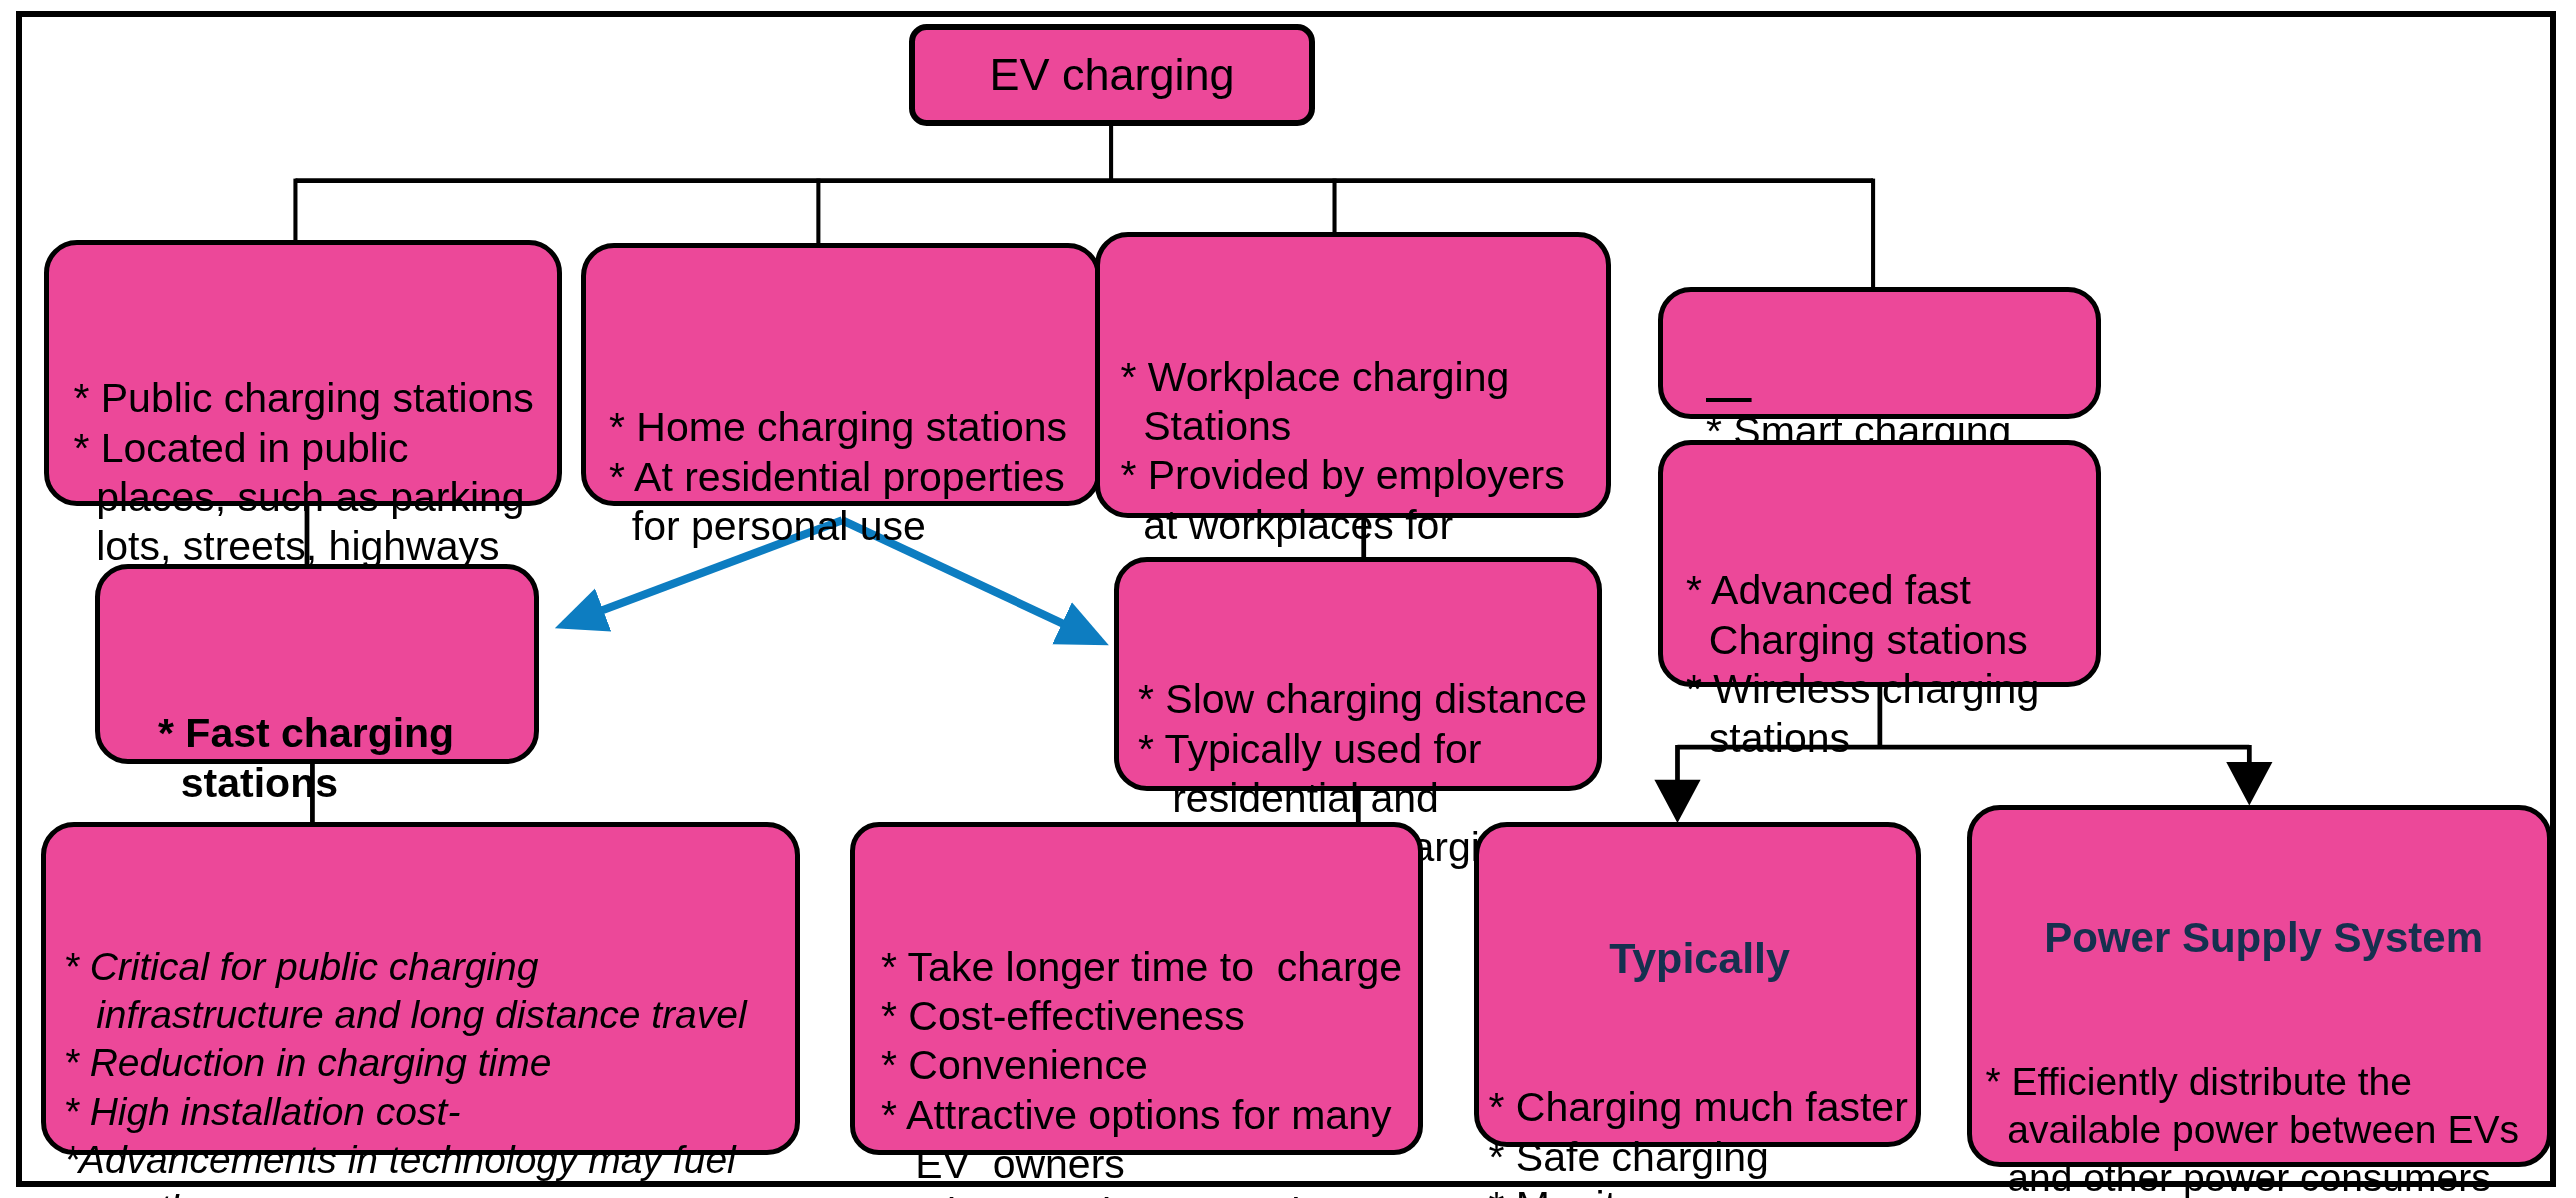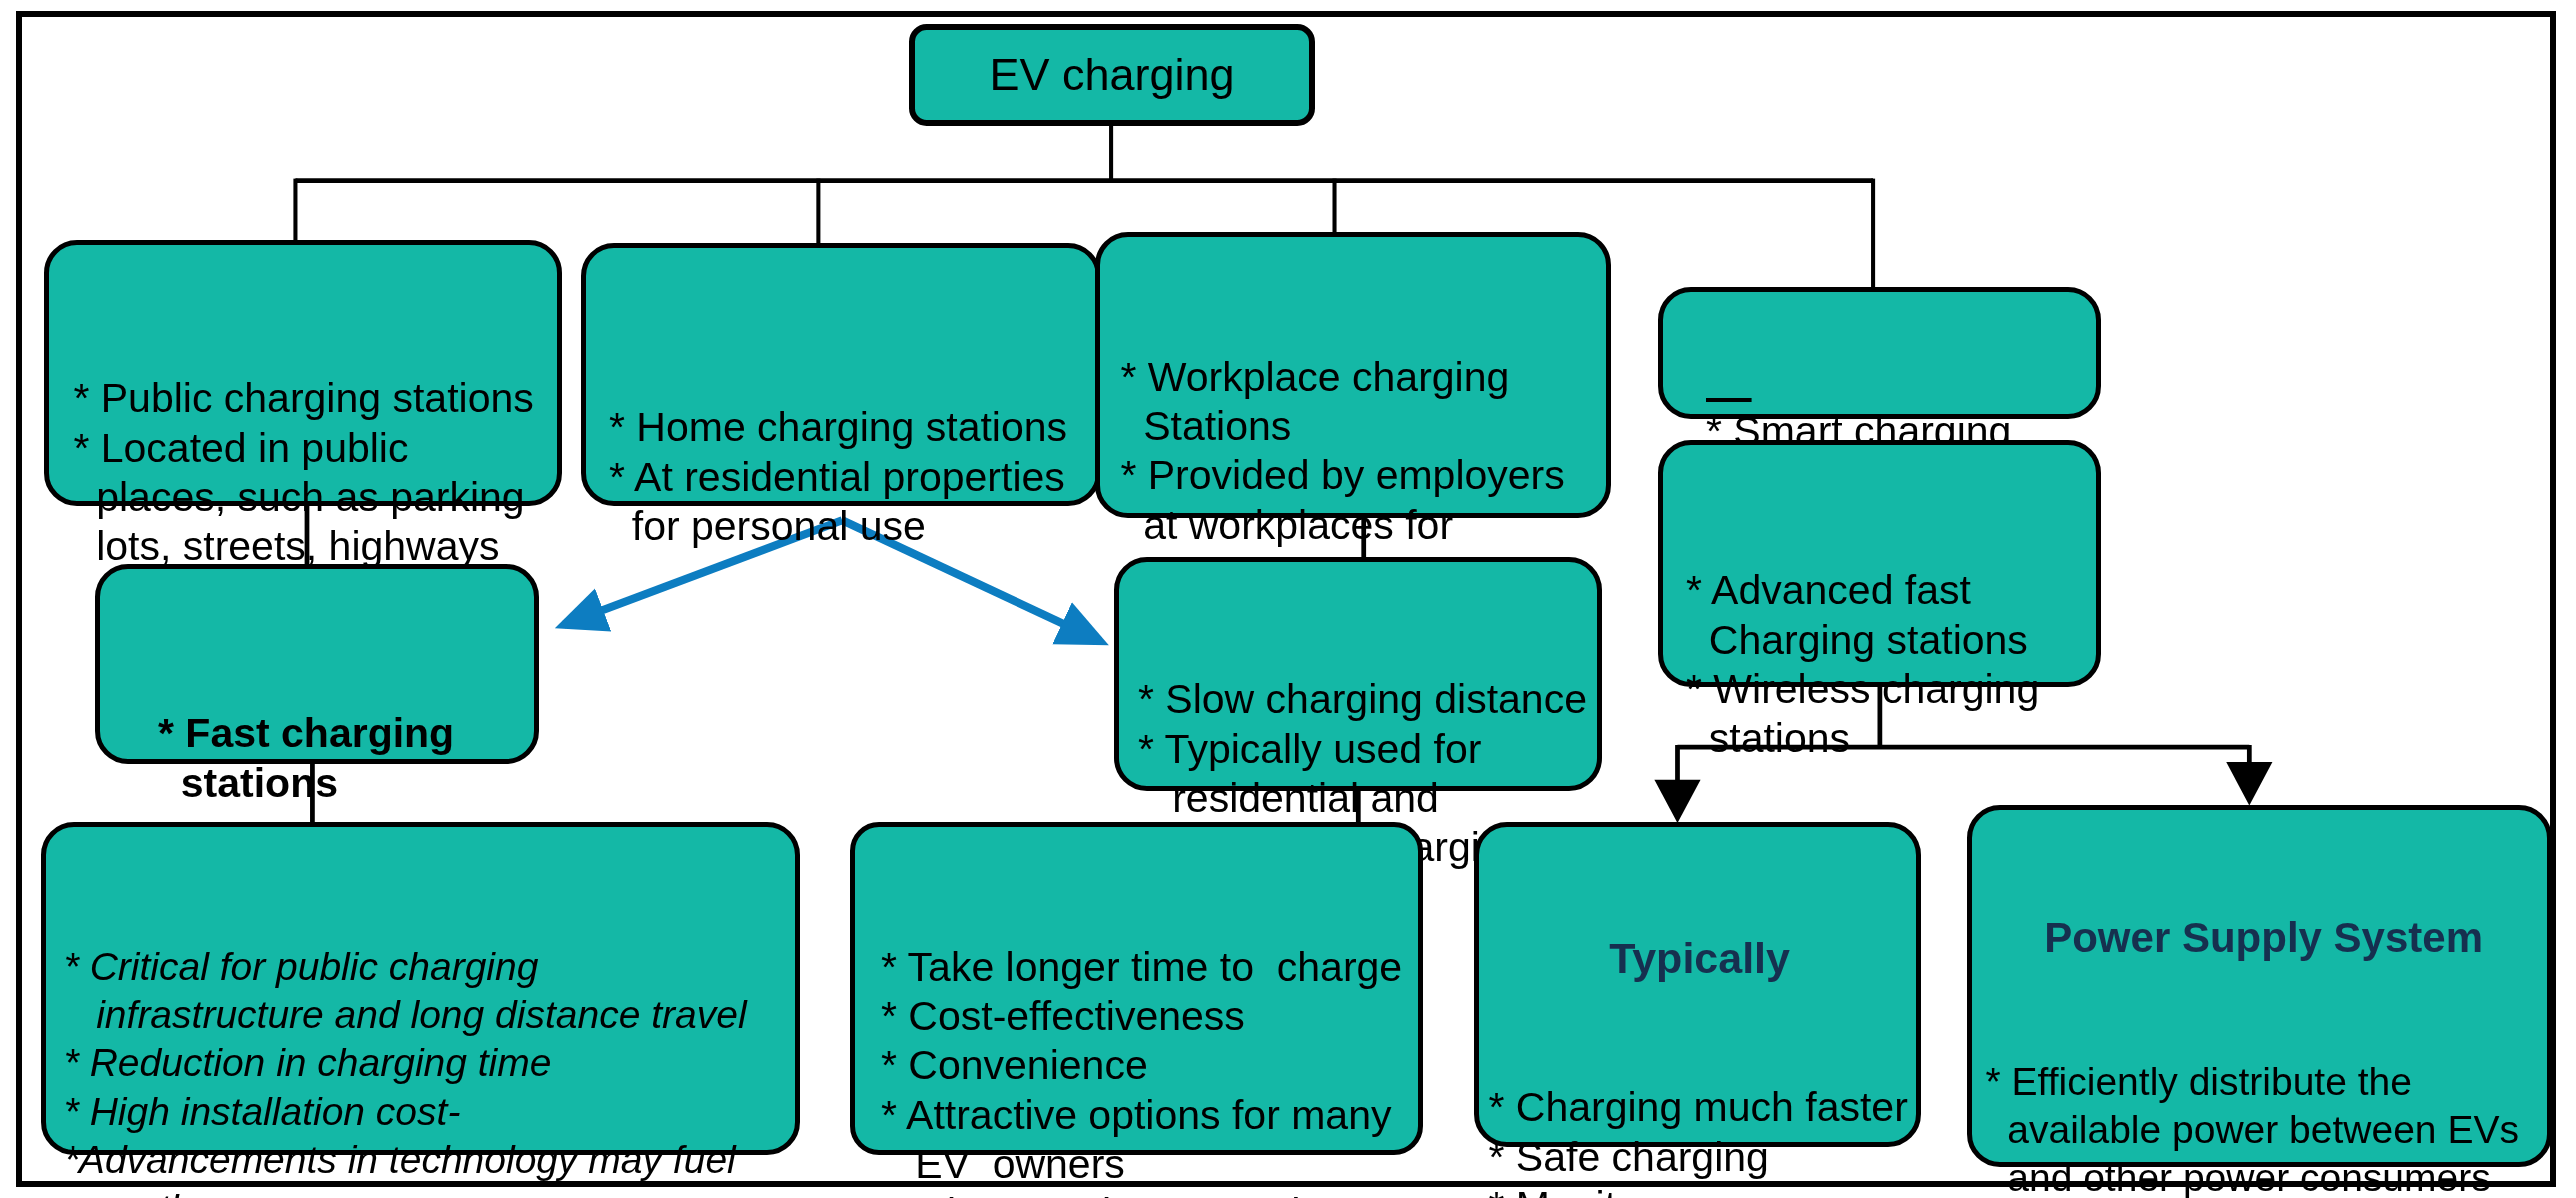--- a/index.html
+++ b/index.html
@@ -14,21 +14,21 @@
   .frame{
     position:absolute;left:16.3px;top:11px;width:2540px;height:1176px;
     border:6.1px solid #000;
     box-sizing:border-box;
     background:transparent;
   }
   .connectors{position:absolute;left:0;top:0;width:2576px;height:1198px;}
   .box{
     position:absolute;
     box-sizing:border-box;
-    background:#14b8a6;
+    background:#ec4899;
     border:5.4px solid #000;
     border-radius:33px;
     white-space:pre;
     font-size:41px;
     line-height:1.2;
   }
   .box .body{white-space:pre;}
   .ev{
     left:909px;top:24.4px;width:406px;height:102px;
     border-radius:17.7px;border-width:6.1px;

